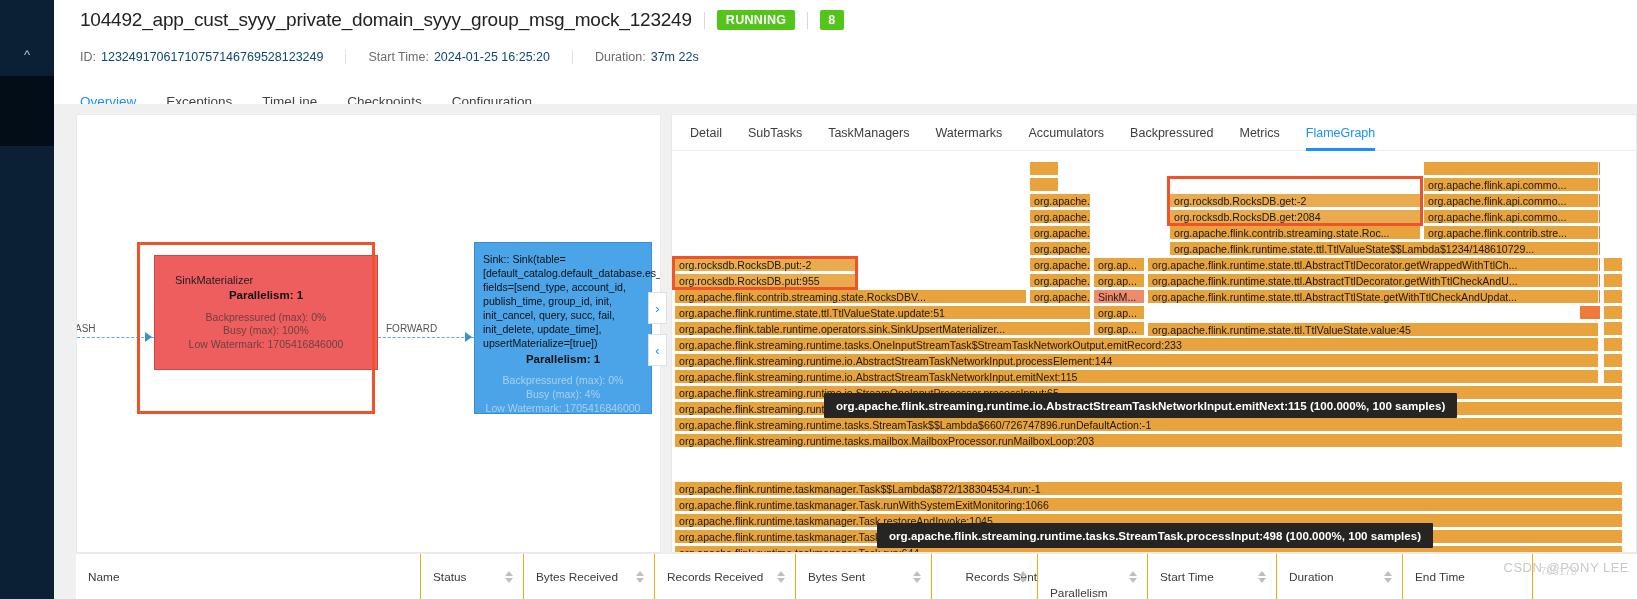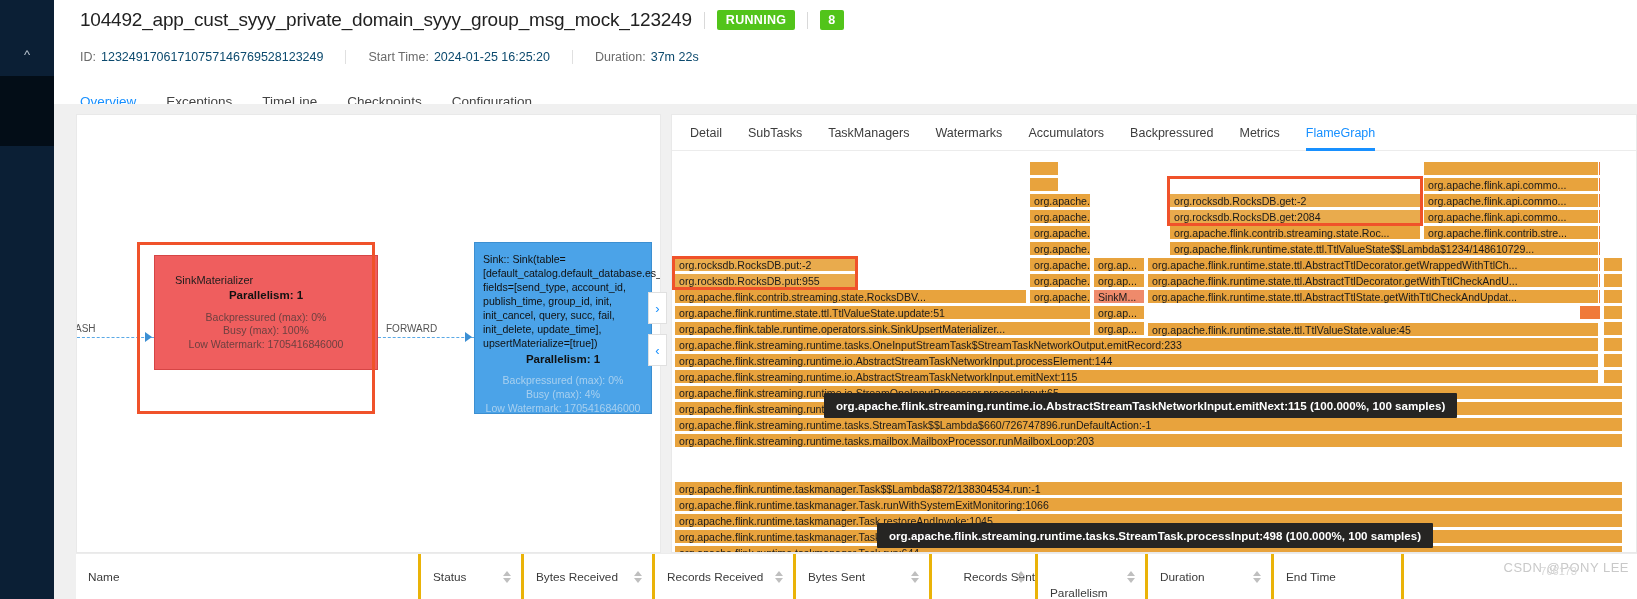--- a/index.html
+++ b/index.html
@@ -166,21 +166,21 @@
 
   
   .tbl {
     position:absolute; left:22px; right:0; bottom:0; height:46px;
     background:#fff; border-top:1px solid #ececec;
   }
   .tbl-head { display:flex; height:46px; align-items:center; }
   .th {
     font-size:11.8px; color:#3a3a3a; position:relative;
     padding-left:12px; height:46px; display:flex; align-items:center;
-    border-right:3px solid #eab308;
+    border-right:1px solid #eab308;
   }
   .sorter {
     position:absolute; right:10px; top:50%; transform:translateY(-50%);
     display:flex; flex-direction:column; gap:2px;
   }
   .sorter i { display:block; width:0;height:0; border-left:4px solid transparent; border-right:4px solid transparent; }
   .sorter i.up { border-bottom:5px solid #bfbfbf; }
   .sorter i.dn { border-top:5px solid #bfbfbf; }
 
   .watermark {
@@ -387,20 +387,27 @@
               <i class="dn"></i>
             </span>
           </div>
           <div class="th" style="width: 110px; min-width: 110px; align-items: flex-end;">
             <span>Parallelism</span>
             <span class="sorter">
               <i class="up"></i>
               <i class="dn"></i>
             </span>
           </div>
+          <div class="th" style="width: 129px; min-width: 129px;">
+            <span>Start Time</span>
+            <span class="sorter">
+              <i class="up"></i>
+              <i class="dn"></i>
+            </span>
+          </div>
           <div class="th" style="width: 126px; min-width: 126px;">
             <span>Duration</span>
             <span class="sorter">
               <i class="up"></i>
               <i class="dn"></i>
             </span>
           </div>
           <div class="th" style="width: 130px; min-width: 130px;">
             <span>End Time</span>
           </div>

